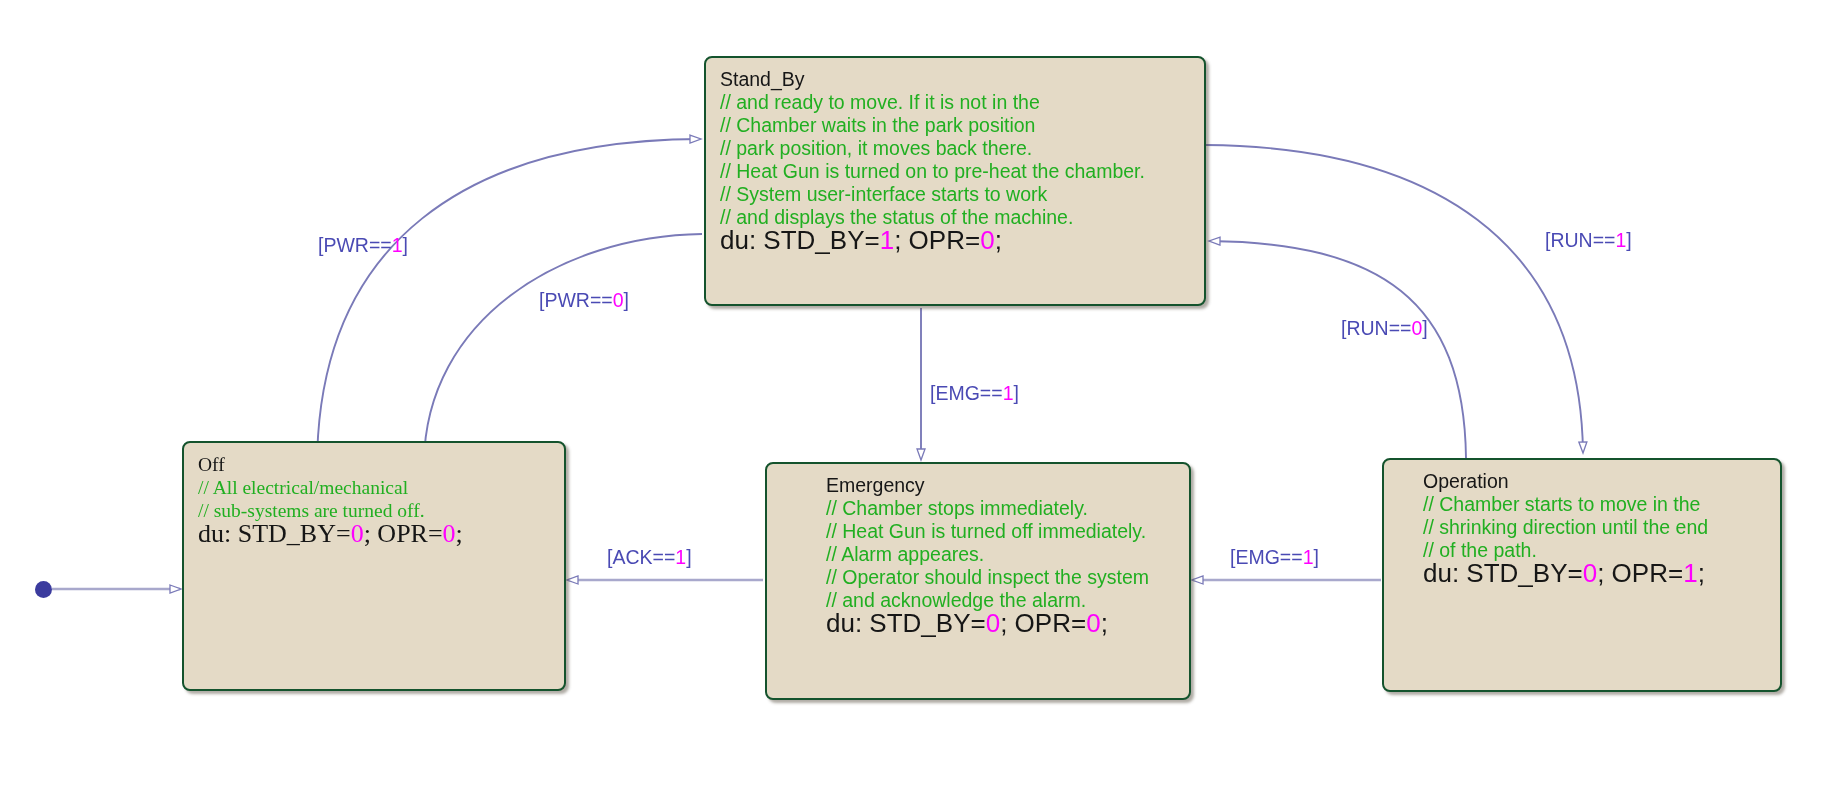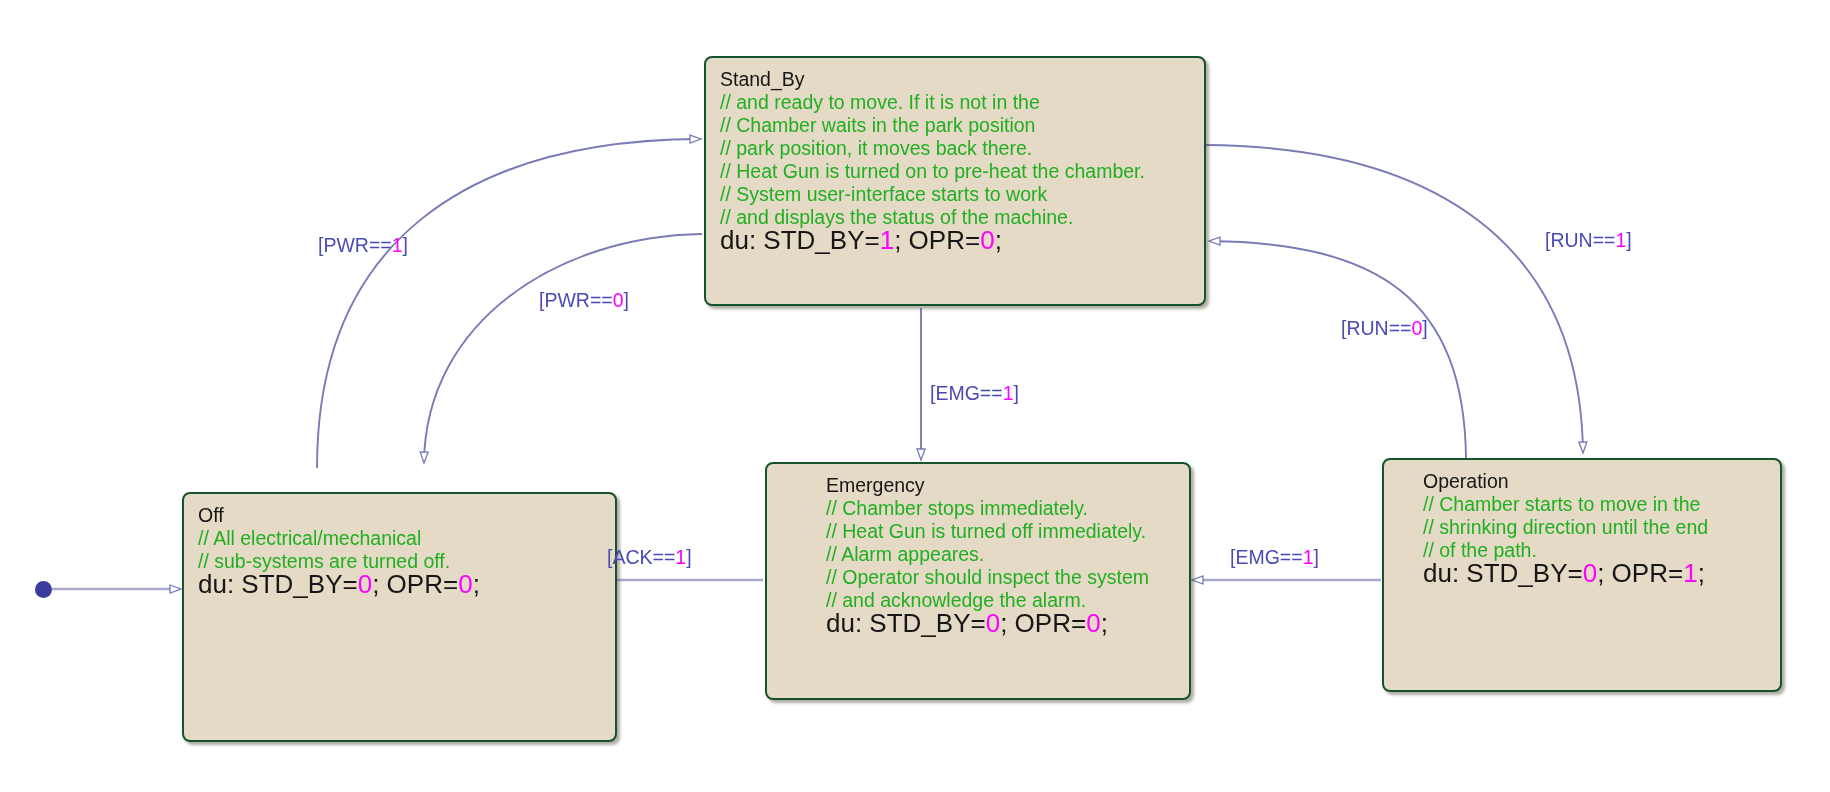--- a/index.html
+++ b/index.html
@@ -116,21 +116,21 @@
       <div class="comment">// and ready to move. If it is not in the</div>
       <div class="comment">// Chamber waits in the park position</div>
       <div class="comment">// park position, it moves back there.</div>
       <div class="comment">// Heat Gun is turned on to pre-heat the chamber.</div>
       <div class="comment">// System user-interface starts to work</div>
       <div class="comment">// and displays the status of the machine.</div>
       <div class="action"><span>du: STD_BY=</span><span class="num">1</span><span>; OPR=</span><span class="num">0</span><span>;</span></div>
     </div>
   </div>
 
-  <div class="state-box" style="left:182px; top:492px; width:435px; height:250px;">
+  <div class="state-box" style="left:182px; top:441px; width:384px; height:250px;font-family:Liberation Serif, serif;">
     <div class="state-inner">
       <div class="state-name">Off</div>
       <div class="comment">// All electrical/mechanical</div>
       <div class="comment">// sub-systems are turned off.</div>
       <div class="action"><span>du: STD_BY=</span><span class="num">0</span><span>; OPR=</span><span class="num">0</span><span>;</span></div>
     </div>
   </div>
 
   <div class="state-box" style="left:765px; top:462px; width:426px; height:238px;padding-left:45px;">
     <div class="state-inner">

